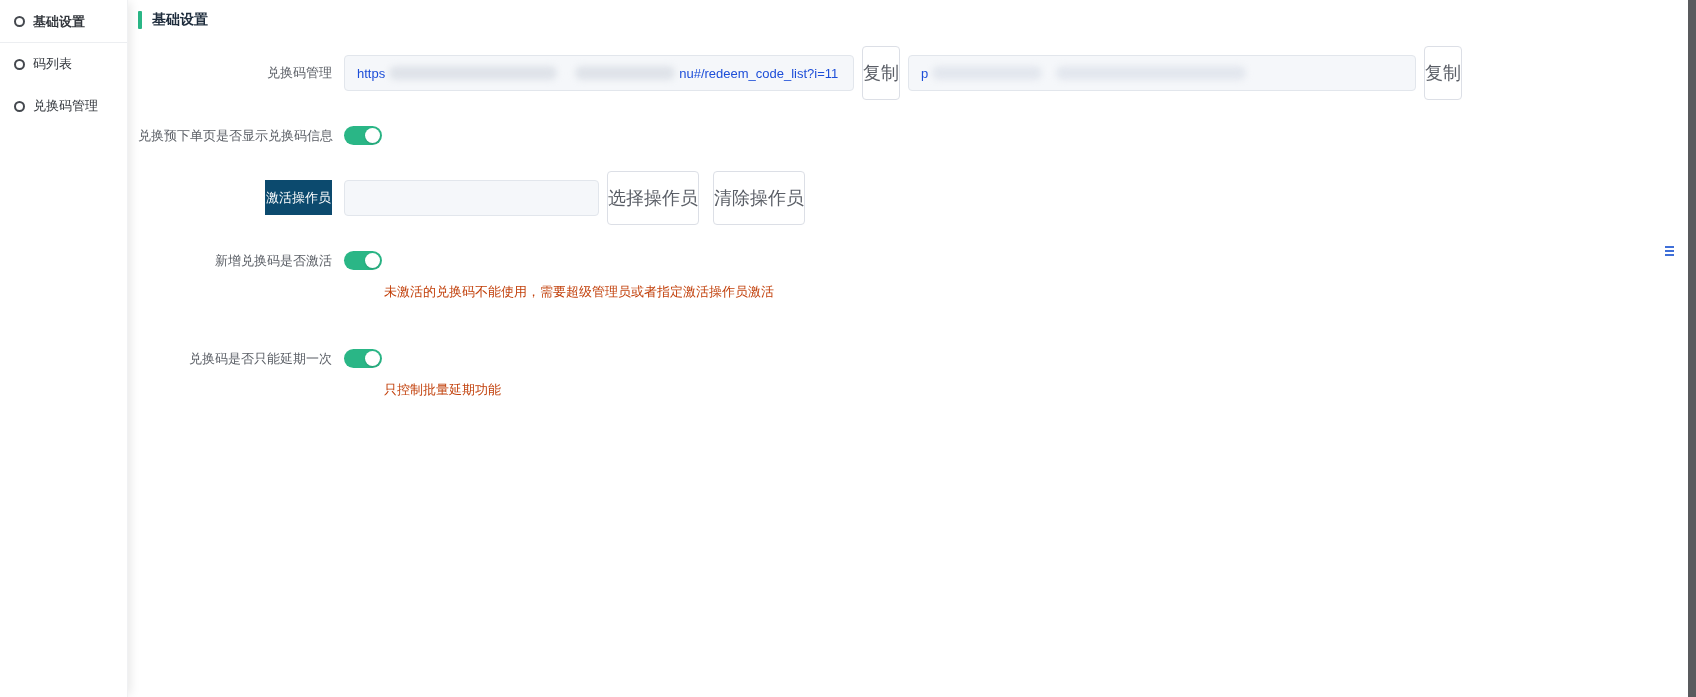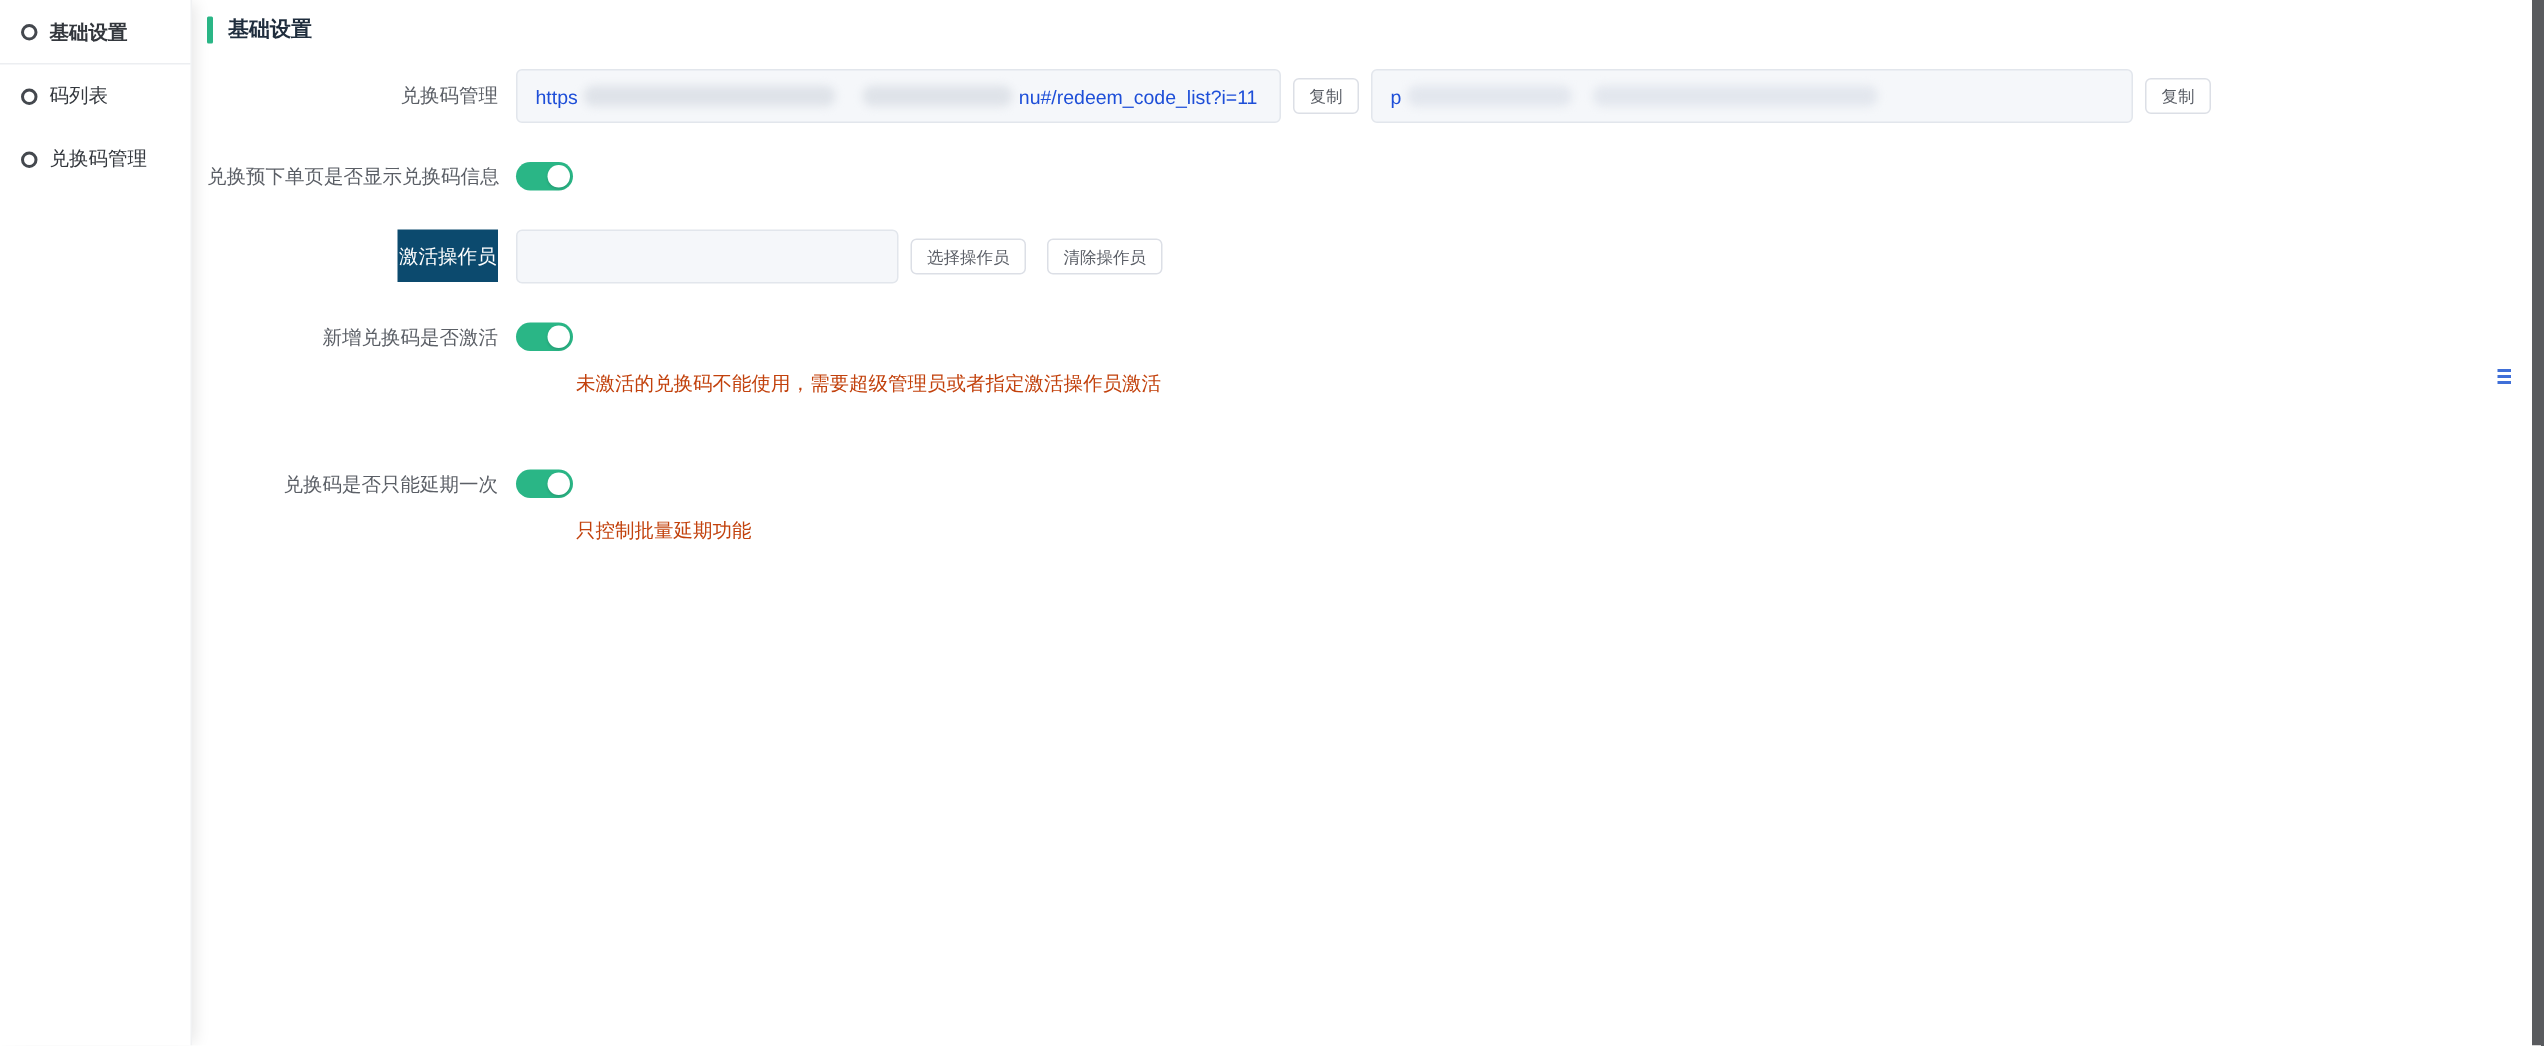--- a/index.html
+++ b/index.html
@@ -113,27 +113,27 @@
     filter: blur(3px);
     margin: 0 4px;
     flex: 0 0 auto;
   }
   .blob-a { width: 168px; }
   .blob-b { width: 100px; margin-left: 14px; }
   .blob-c { width: 110px; background: #e3e7ee; }
   .blob-d { width: 190px; margin-left: 10px; background: #e3e7ee; }
 
   .btn {
-    height: 24px;
-    padding: 0 10px;
+    height: 54px;
+    padding: 0 0;
     background: #fff;
     border: 1px solid #dcdfe6;
     border-radius: 4px;
     color: #5a5e66;
-    font-size: 11px;
+    font-size: 18px;
     font-family: "Liberation Sans", sans-serif;
     cursor: pointer;
     white-space: nowrap;
     margin-left: 8px;
   }
   .btn.gap12 { margin-left: 14px; }
 
   
   .switch {
     position: relative;

